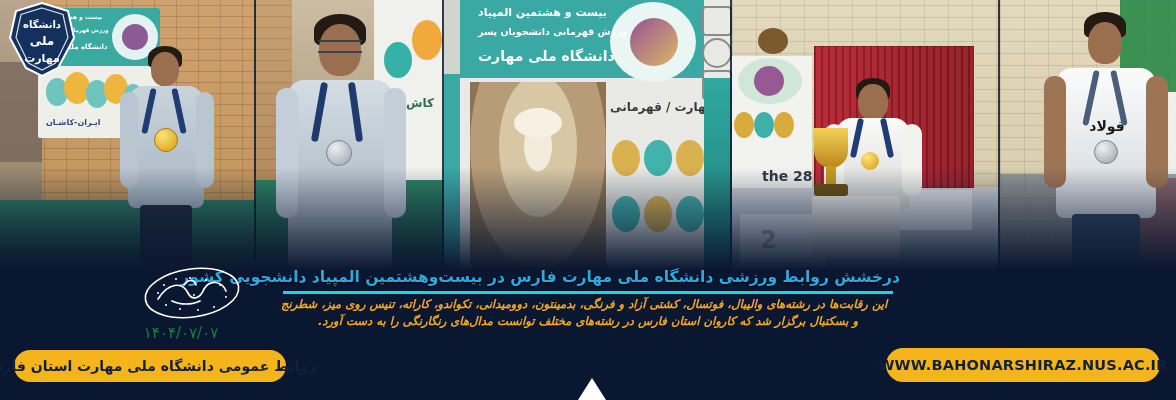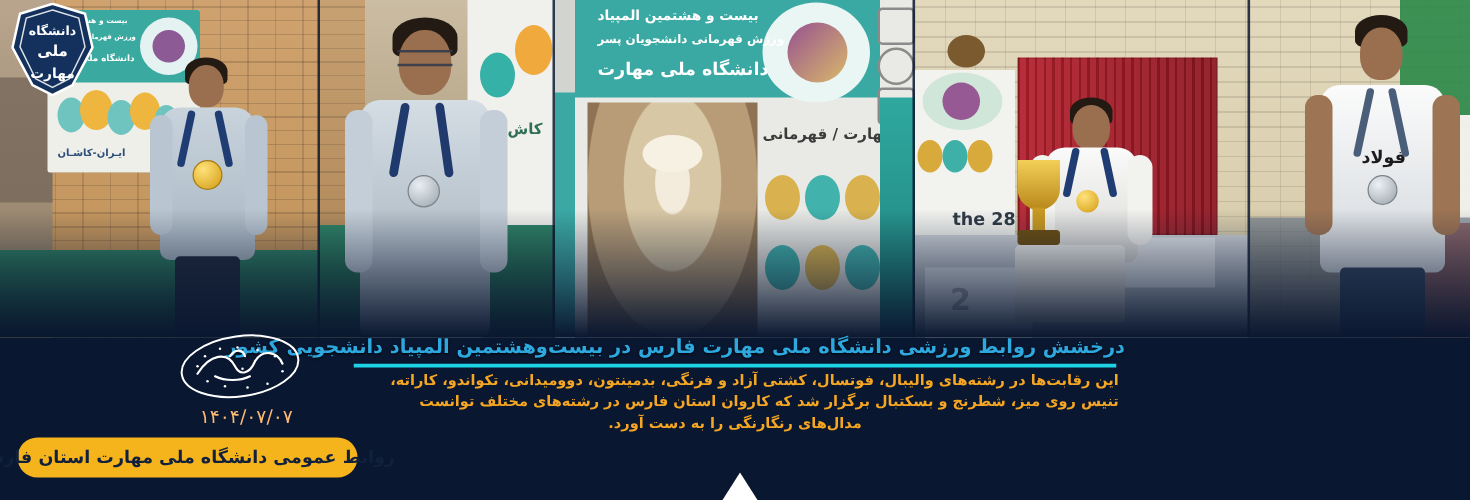--- a/index.html
+++ b/index.html
@@ -55,26 +55,26 @@
     letter-spacing:.2px;white-space:nowrap;
     text-shadow:0 1px 2px rgba(0,0,0,.8);
   }
   #rule{position:absolute;left:283px;top:29px;width:610px;height:2.5px;background:#1fd3e6;}
   #body-text{
     position:absolute;left:281px;top:34px;width:614px;
     color:#f5a623;font-weight:bold;font-size:11.6px;line-height:17px;
     direction:rtl;text-align:justify;text-align-last:center;
   }
   #body-text p{margin:0;}
-  #body-text p.last{text-align:right;}
+  #body-text p.last{text-align:left;font-style:italic;}
 
   #stamp{position:absolute;left:134px;top:3px;width:116px;height:56px;}
   #date{
-    position:absolute;left:112px;top:62px;width:170px;text-align:center;
-    color:#fdba74;font-size:15px;letter-spacing:1.5px;direction:rtl;
+    position:absolute;left:96px;top:62px;width:170px;text-align:center;
+    color:#15803d;font-size:15px;letter-spacing:1.5px;direction:rtl;
     font-family:"DejaVu Sans",sans-serif;
   }
   #pr-pill{
     position:absolute;left:14px;top:88px;width:272px;height:32px;
     background:#f5b41c;border-radius:18px;
     display:flex;align-items:center;justify-content:center;
   }
   #pr-pill span{color:#11203c;font-weight:bold;font-size:14px;direction:rtl;white-space:nowrap;}
   #url-pill{
     position:absolute;left:886px;top:86px;width:274px;height:34px;
@@ -286,16 +286,19 @@
         </g>
       </svg>
     </div>
 
     <div id="date">۱۴۰۴/۰۷/۰۷</div>
 
     <div id="pr-pill">
       <span>روابط عمومی دانشگاه ملی مهارت استان فارس</span>
     </div>
 
+    <div id="url-pill">
+      <span>WWW.BAHONARSHIRAZ.NUS.AC.IR</span>
+    </div>
   </div>
 
   <div id="up-arrow"></div>
 </div>
 
 </body></html>

